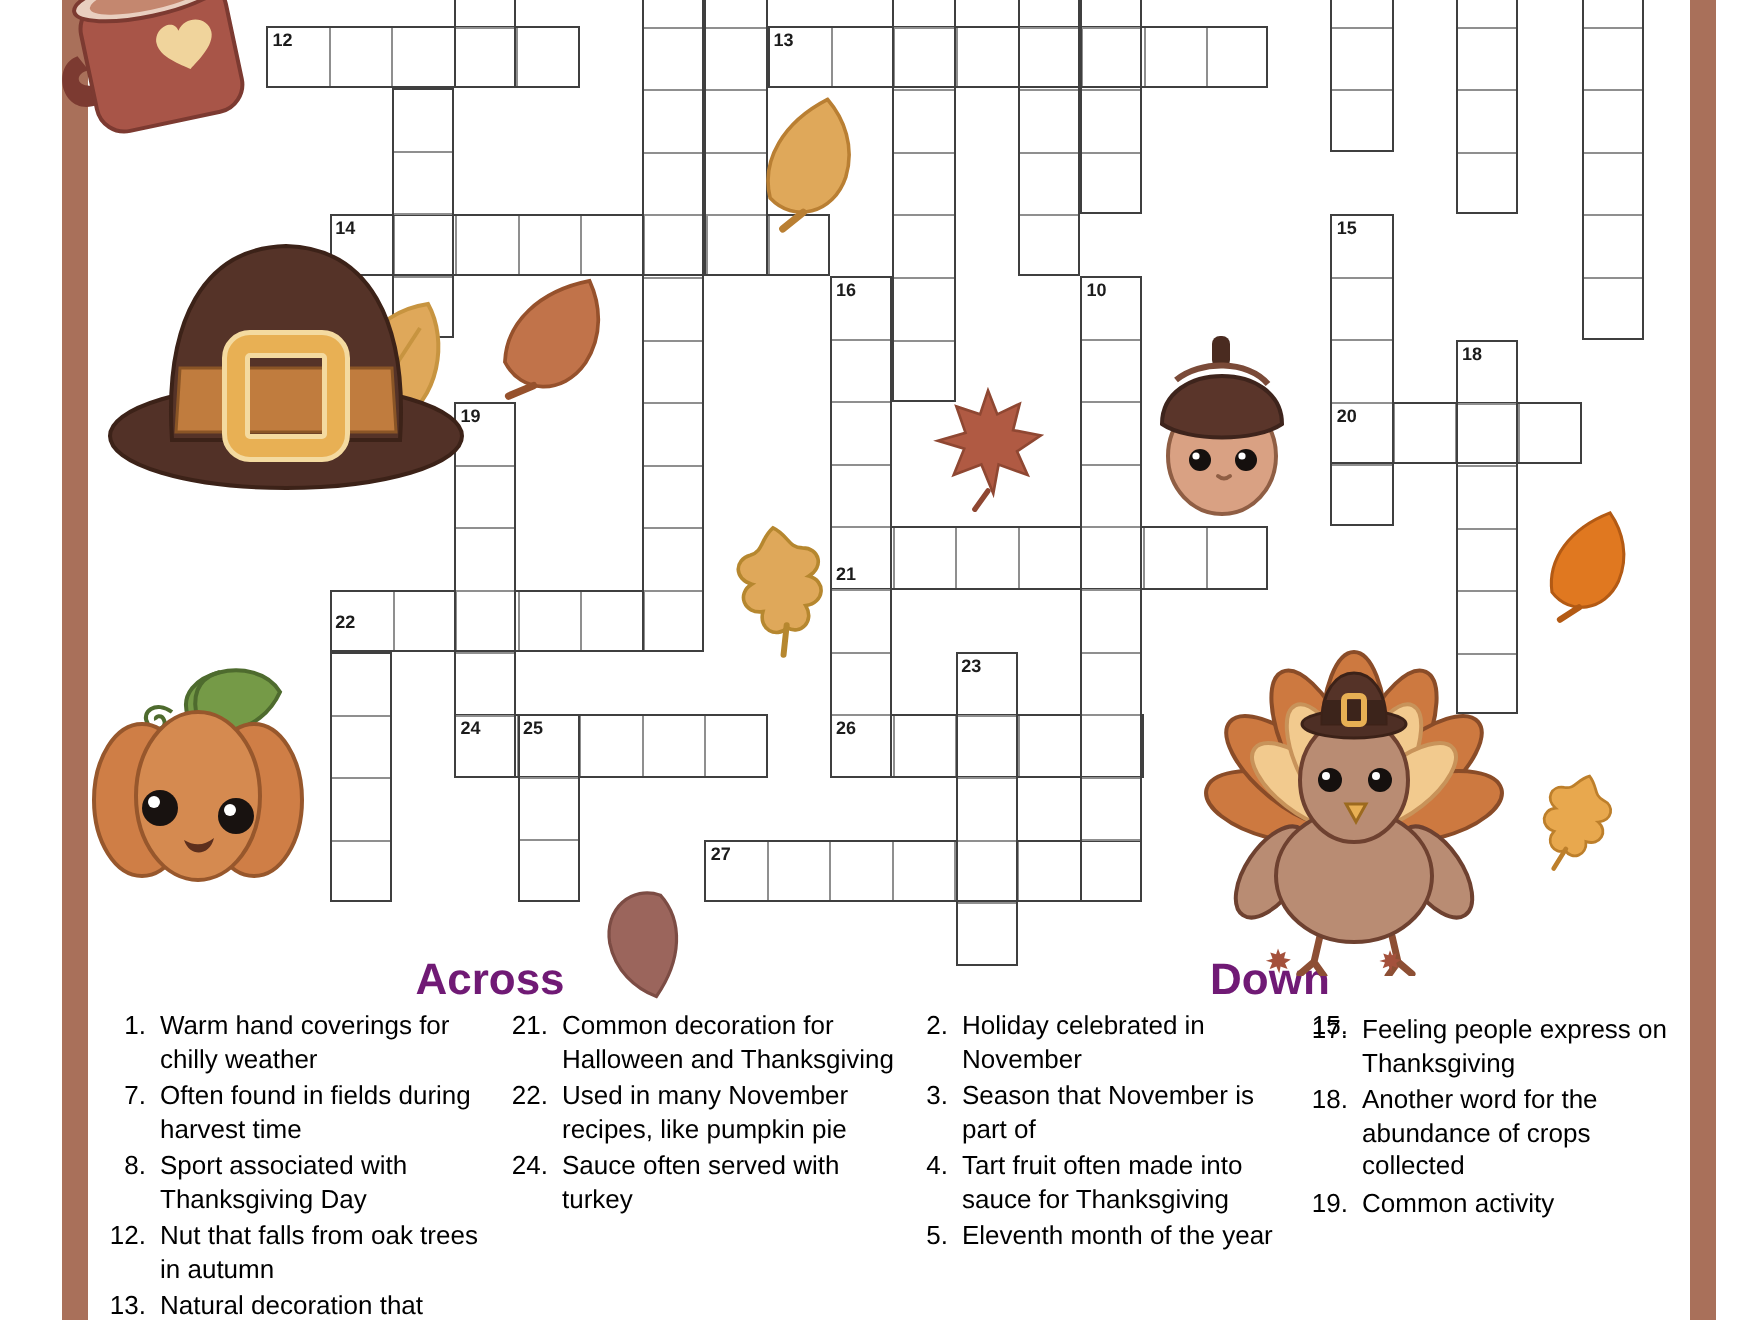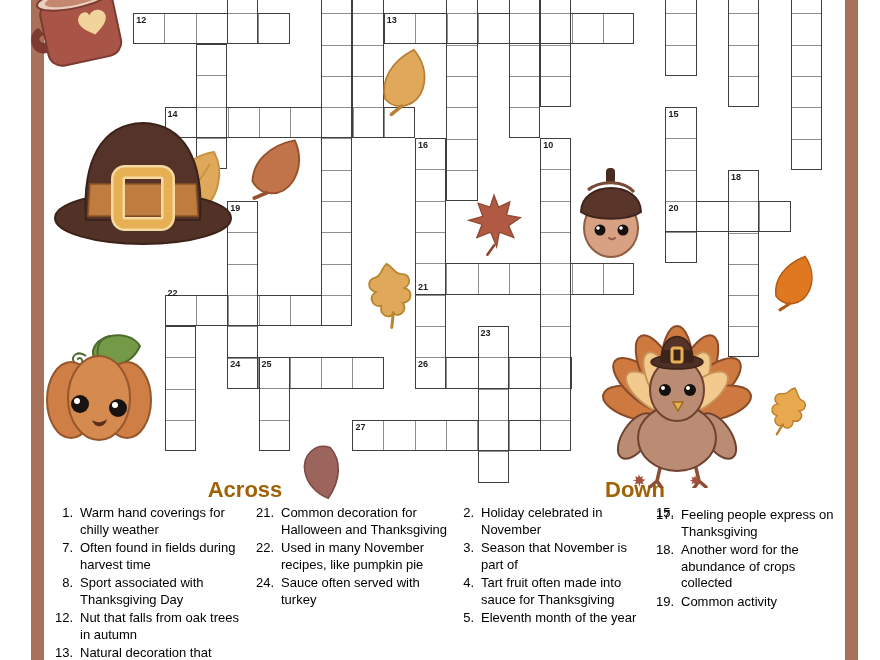--- a/index.html
+++ b/index.html
@@ -4,21 +4,21 @@
 <style>
   html,body{margin:0;padding:0;background:#fff;}
   .page{position:relative;width:880px;height:660px;overflow:hidden;background:#fff;
         font-family:"Liberation Sans", sans-serif;}
   .frame{position:absolute;top:0;bottom:0;width:13px;background:var(--frame_color);}
   #frame-left{left:31px;} #frame-right{left:845px;}
   #grid-layer{position:absolute;left:0;top:0;width:880px;height:660px;z-index:1;}
   .run{position:absolute;border:1.5px solid var(--grid_outline);box-sizing:border-box;background-color:transparent;}
   .gridnum{position:absolute;font-size:9px;font-weight:bold;color:#1c1c1c;z-index:2;line-height:9px;}
   .deco{position:absolute;z-index:4;}
-  .heading{position:absolute;font-size:22px;font-weight:bold;color:#a16207;text-align:center;z-index:3;}
+  .heading{position:absolute;font-size:22px;font-weight:bold;color:#701a75;text-align:center;z-index:3;}
   .cluecol{position:absolute;width:196px;font-size:13px;line-height:16.5px;z-index:3;}
   .clue{position:relative;padding-left:27px;margin-bottom:2px;}
   .clue .n{position:absolute;left:0;top:0;width:20px;text-align:right;}
 </style>
 </head>
 <body>
 
 <div class="page">
 
   <div class="frame" id="frame-left"></div>
@@ -55,21 +55,21 @@
       <span class="gridnum" style="left: 136.3px; top: 16px;">12</span>
       <span class="gridnum" style="left: 386.7px; top: 16px;">13</span>
       <span class="gridnum" style="left: 167.6px; top: 109.9px;">14</span>
       <span class="gridnum" style="left: 668.4px; top: 109.9px;">15</span>
       <span class="gridnum" style="left: 418px; top: 141.2px;">16</span>
       <span class="gridnum" style="left: 543.2px; top: 141.2px;">10</span>
       <span class="gridnum" style="left: 731px; top: 172.5px;">18</span>
       <span class="gridnum" style="left: 230.2px; top: 203.8px;">19</span>
       <span class="gridnum" style="left: 668.4px; top: 203.8px;">20</span>
       <span class="gridnum" style="left: 418px; top: 283px;">21</span>
-      <span class="gridnum" style="left: 167.6px; top: 289px;">22</span>
+      <span class="gridnum" style="left: 167.6px; top: 307px;">22</span>
       <span class="gridnum" style="left: 480.6px; top: 329px;">23</span>
       <span class="gridnum" style="left: 230.2px; top: 360.3px;">24</span>
       <span class="gridnum" style="left: 261.5px; top: 360.3px;">25</span>
       <span class="gridnum" style="left: 418px; top: 360.3px;">26</span>
       <span class="gridnum" style="left: 355.4px; top: 422.9px;">27</span>
     </div>
 
   <svg class="deco" style="left:26px;top:-10px;transform:rotate(-12deg);" width="104" height="80" viewBox="0 0 104 80">
     <path d="M14,30 C0,32 0,56 16,56 L20,56 L20,46 C10,46 10,38 18,38 Z" fill="var(--mug_dark)"></path>
     <rect x="18" y="6" width="74" height="66" rx="14" fill="var(--mug_red)" stroke="var(--mug_dark)" stroke-width="2"></rect>

